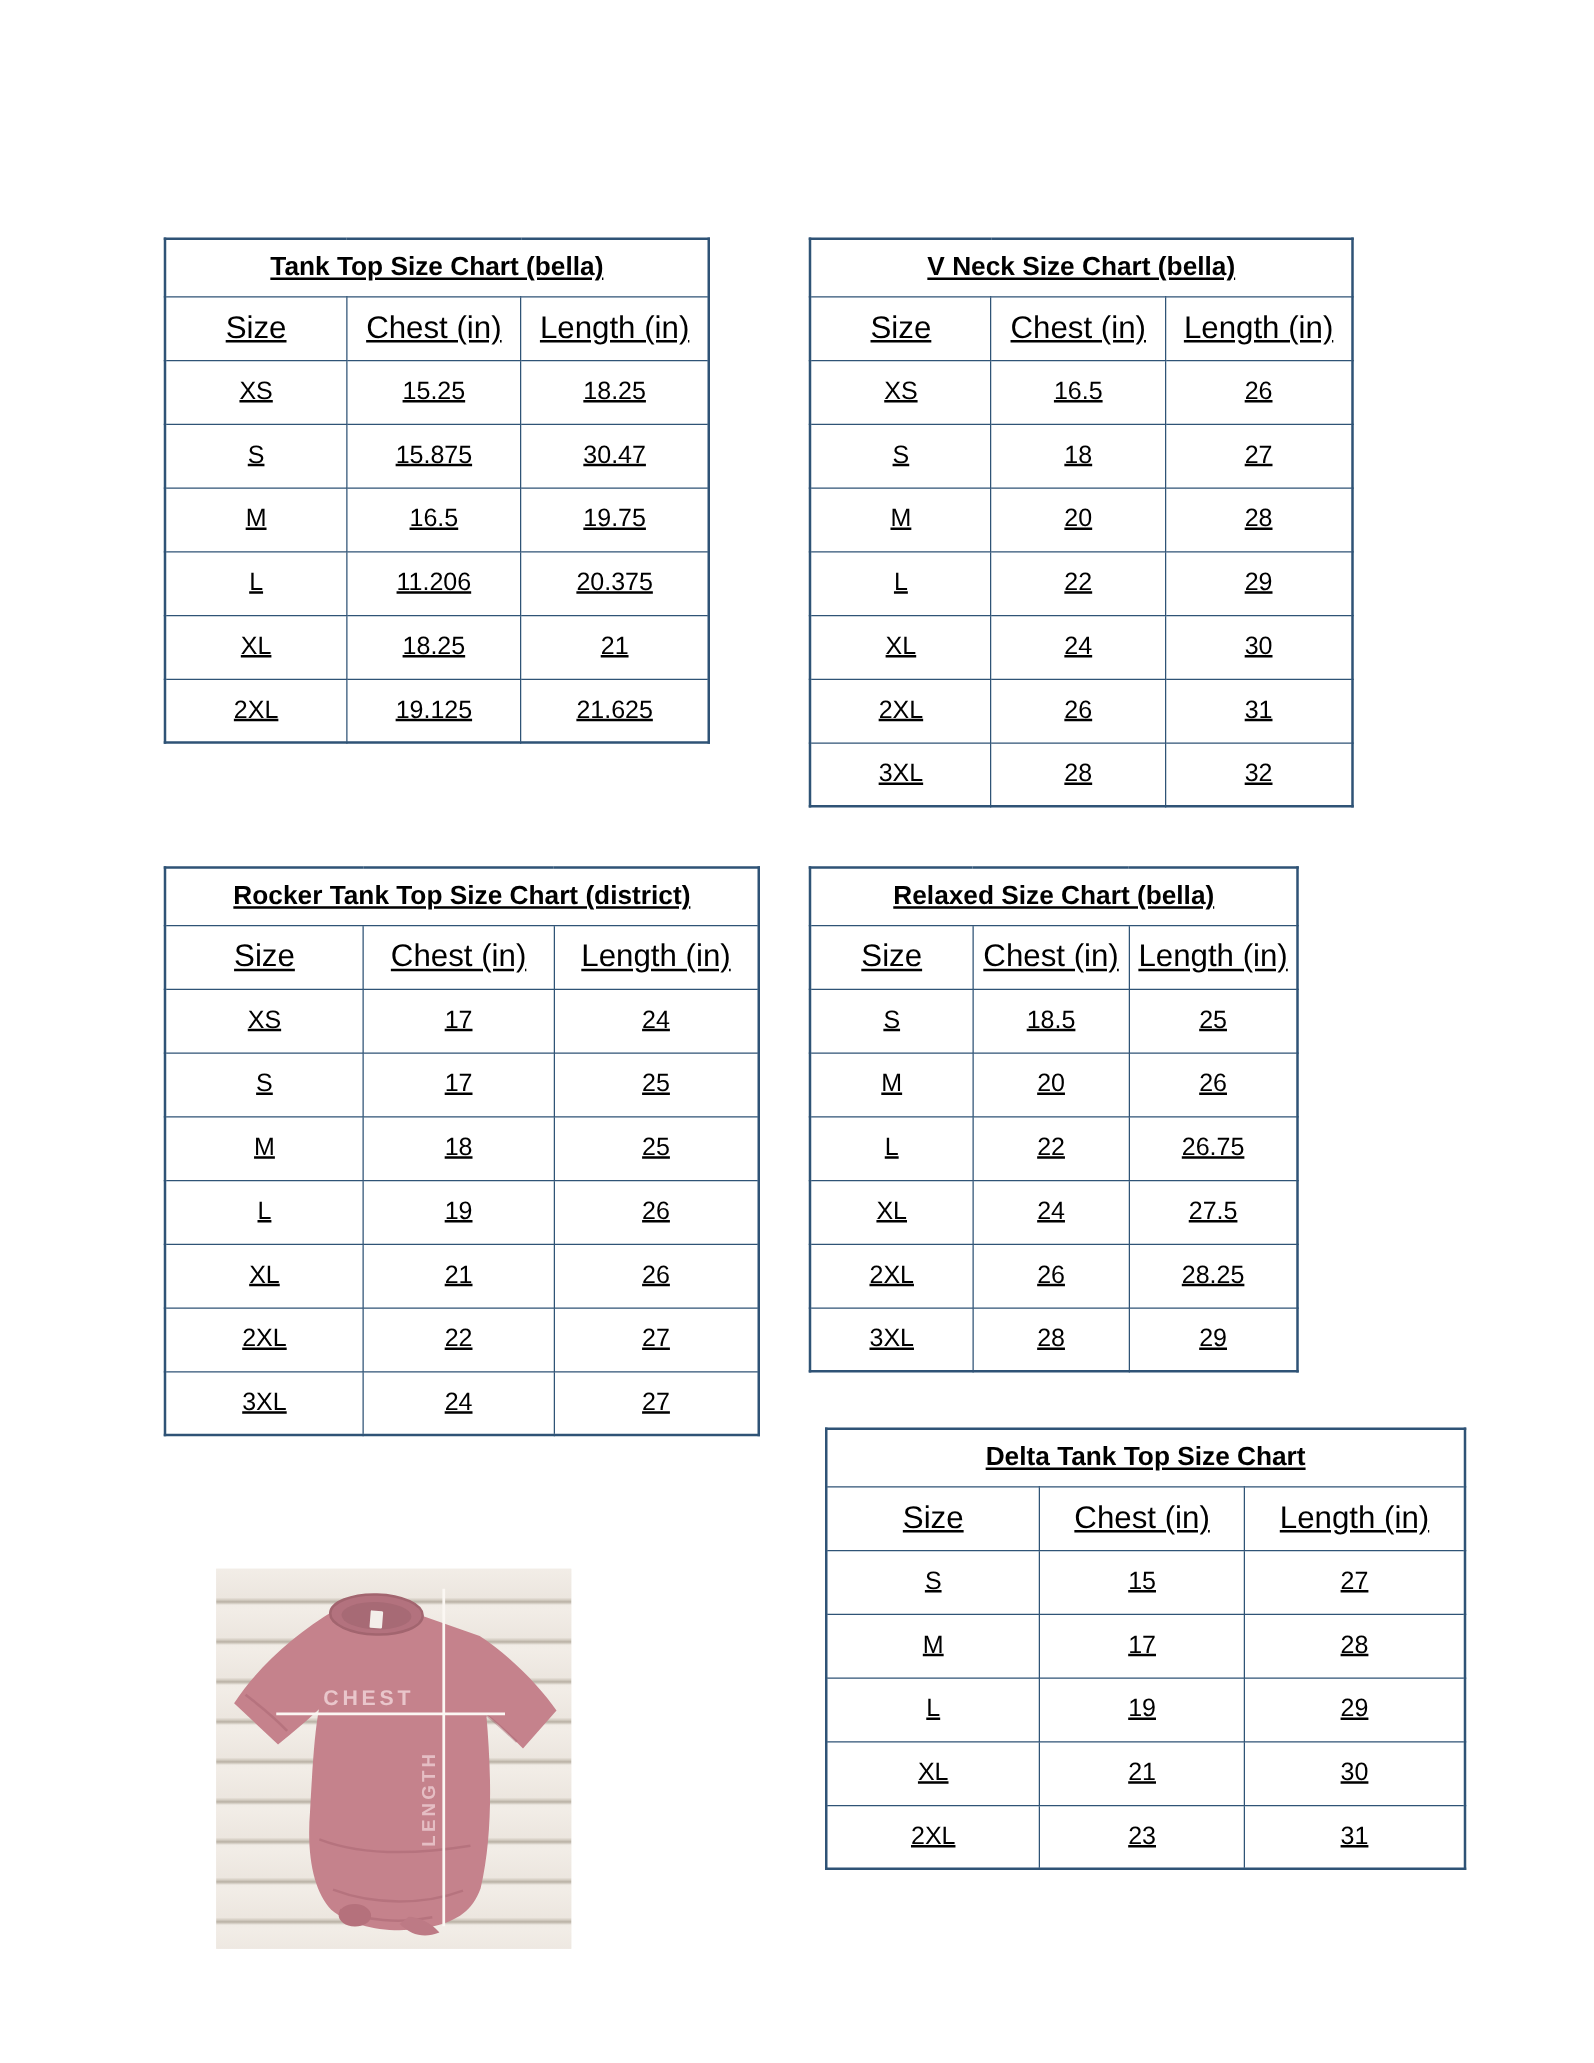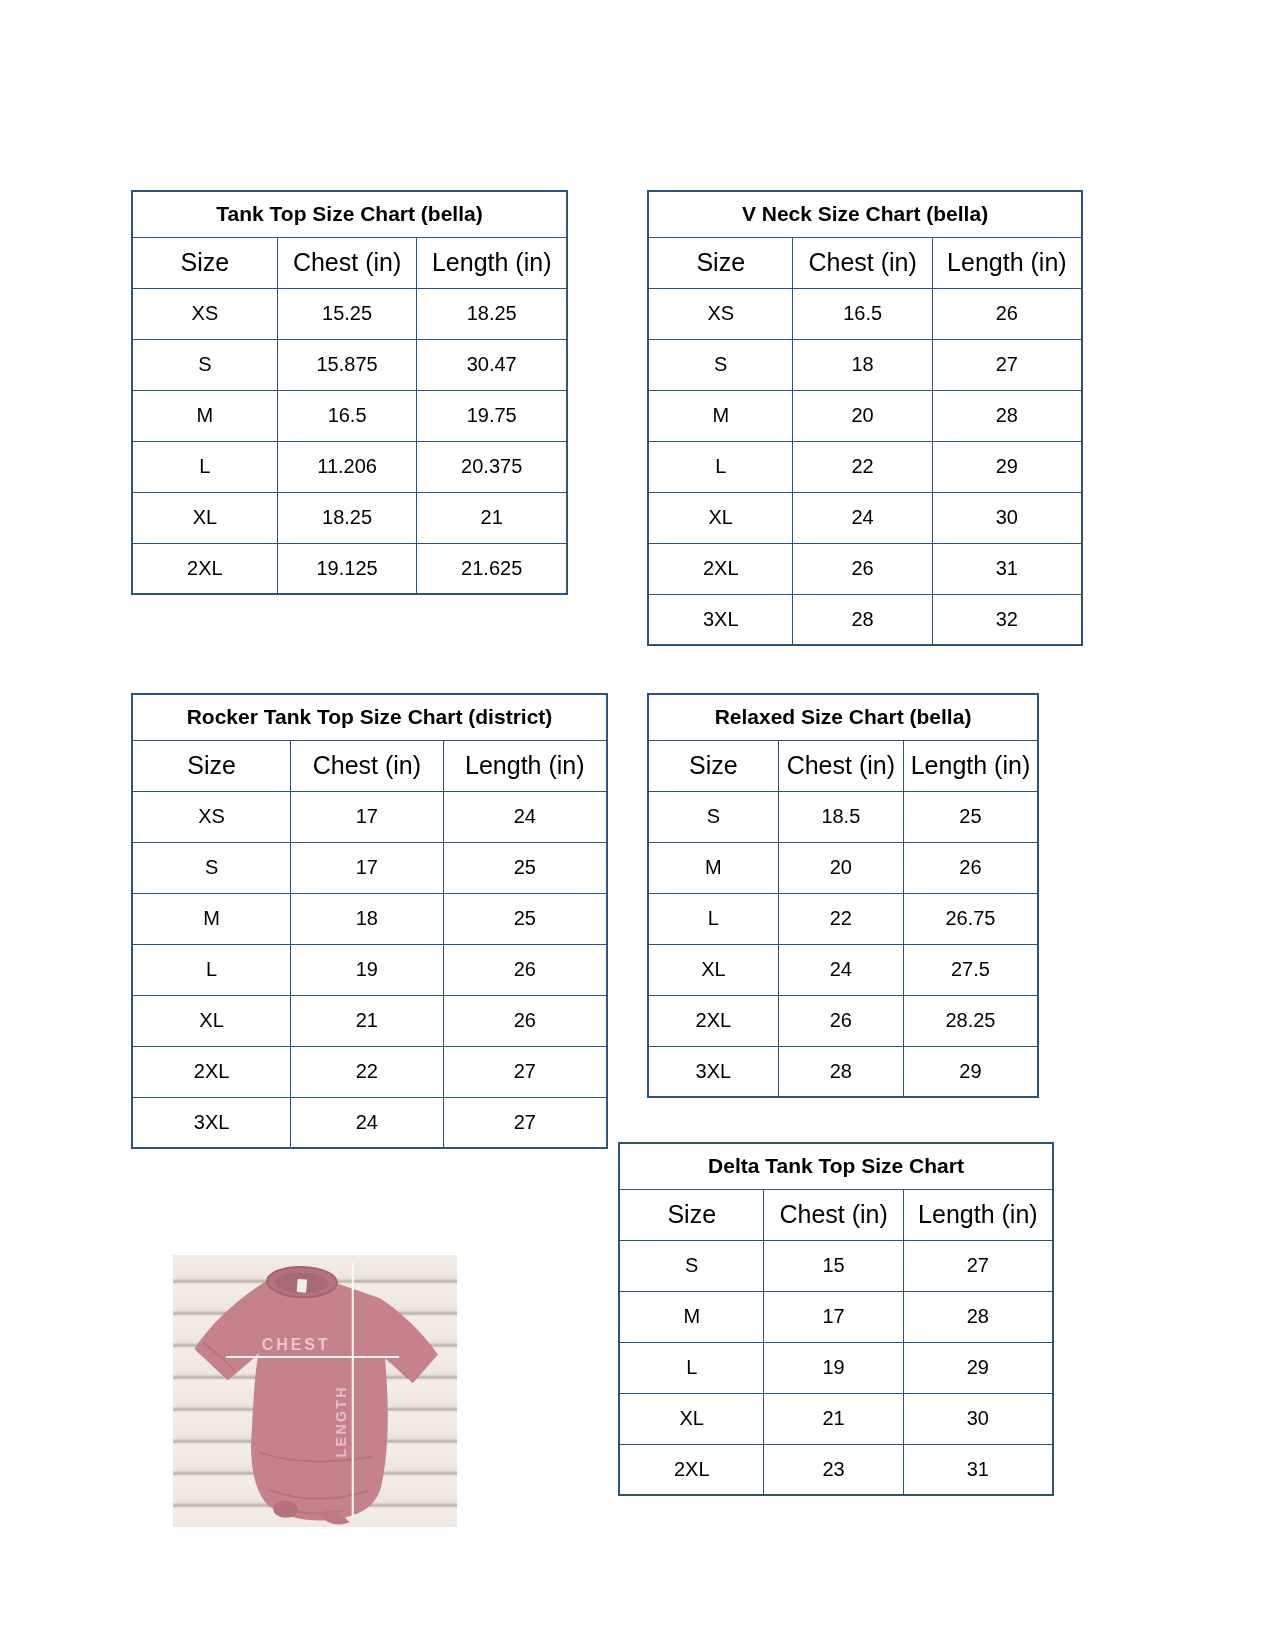--- a/index.html
+++ b/index.html
@@ -1,35 +1,35 @@
 <!DOCTYPE html>
 <html><head>
 <meta charset="utf-8">
 <style>
   html,body{margin:0;padding:0;}
   body{
     width:1275px;height:1650px;position:relative;background:#ffffff;
     font-family:"Liberation Sans",sans-serif;color:#000;
   }
-  .tbl{position:absolute;}
+  .tbl{position:absolute;text-decoration:underline;}
   table.size-table{
     width:100%;border-collapse:collapse;table-layout:fixed;
     border:2.5px solid #2f5376;background:#fff;
   }
   table.size-table th, table.size-table td{
     border:1.5px solid #2f5376;text-align:center;vertical-align:middle;
     padding:0;box-sizing:border-box;overflow:hidden;white-space:nowrap;
   }
   tr.title-row th{height:46px;font-size:21px;font-weight:bold;}
   tr.head-row th{height:51px;font-size:25px;font-weight:normal;}
   tbody td{height:51px;font-size:20px;font-weight:normal;}
   col.c1{width:33.4%} col.c2{width:32.1%} col.c3{width:34.5%}
 
   figure.photo{
-    position:absolute;left:173px;top:1255px;width:284px;height:272px;margin:0;
+    position:absolute;left:173px;top:1255px;width:284px;height:304px;margin:0;
     background-color:#efe9e2;
     background-image:repeating-linear-gradient(180deg,
       #f2ede7 0px,#ece6df 23px,#d3ccc1 25px,#b9b1a4 26.5px,#f1ece6 29px,#f2ede7 32px);
     overflow:hidden;
   }
   figure.photo svg{display:block;width:100%;height:100%;}
   .chest-word{font-family:"Liberation Sans",sans-serif;font-size:17px;font-weight:bold;letter-spacing:3px;}
   .length-word{font-family:"Liberation Sans",sans-serif;font-size:15px;font-weight:bold;letter-spacing:2.5px;}
 </style>
 </head>
@@ -246,21 +246,21 @@
         </tr>
       <tr>
           <td>3XL</td>
           <td>28</td>
           <td>29</td>
         </tr>
     </tbody>
   </table>
 </section>
 
-<section class="tbl" style="left:618px;top:1142px;width:436px">
+<section class="tbl" style="left:660px;top:1142px;width:513px">
   <table class="size-table">
     <colgroup>
         <col class="c1">
         <col class="c2">
         <col class="c3">
       </colgroup>
     <thead>
       <tr class="title-row">
           <th colspan="3">Delta Tank Top Size Chart</th>
         </tr>

